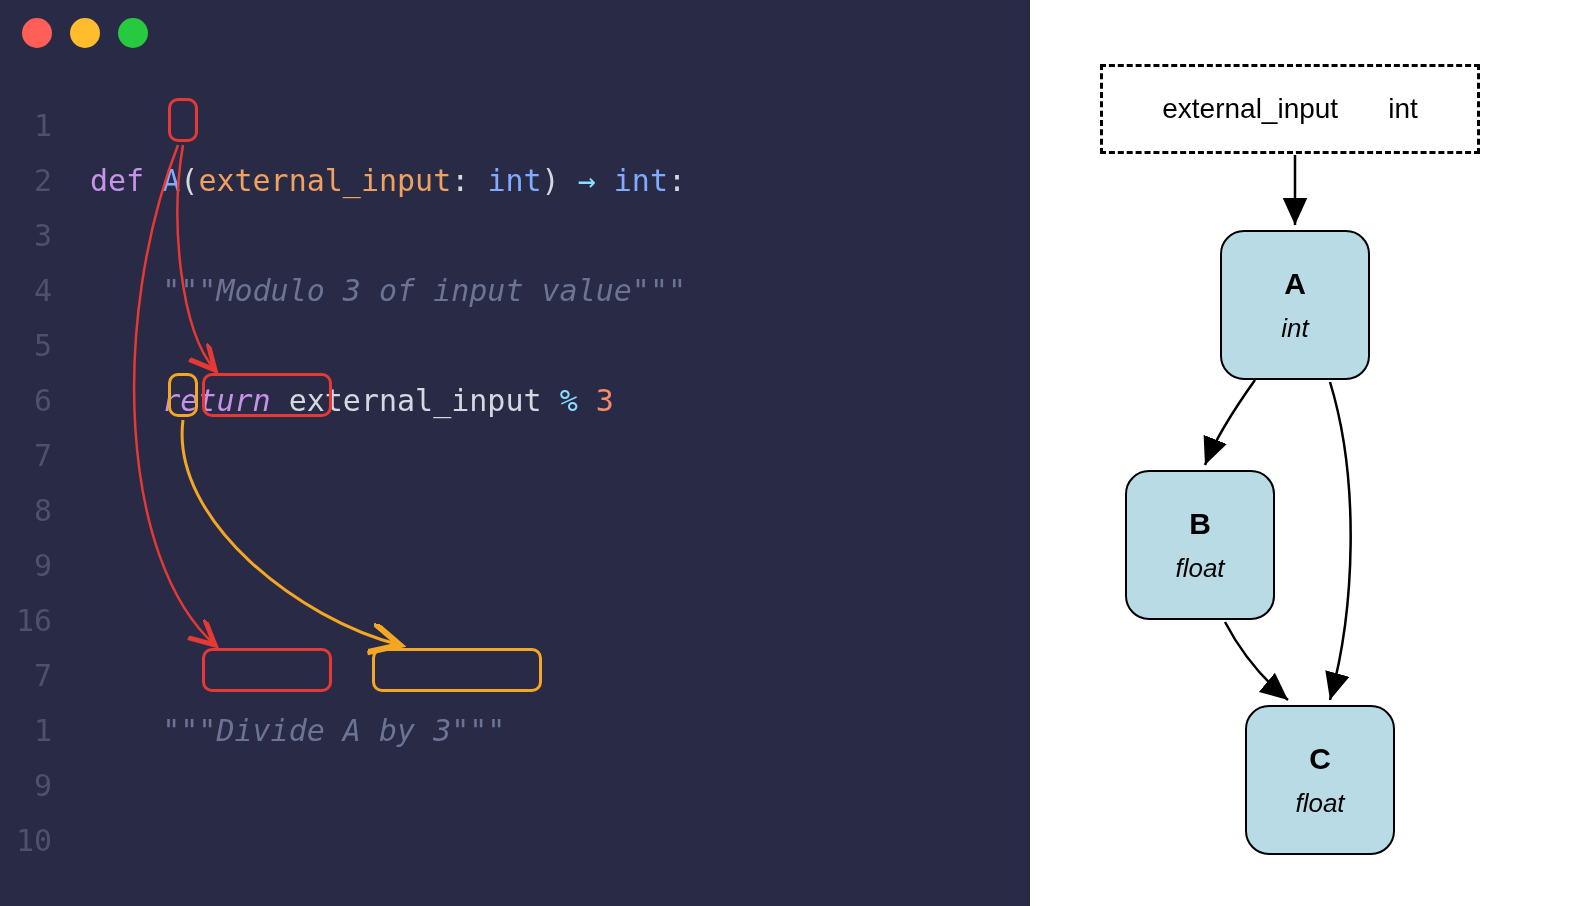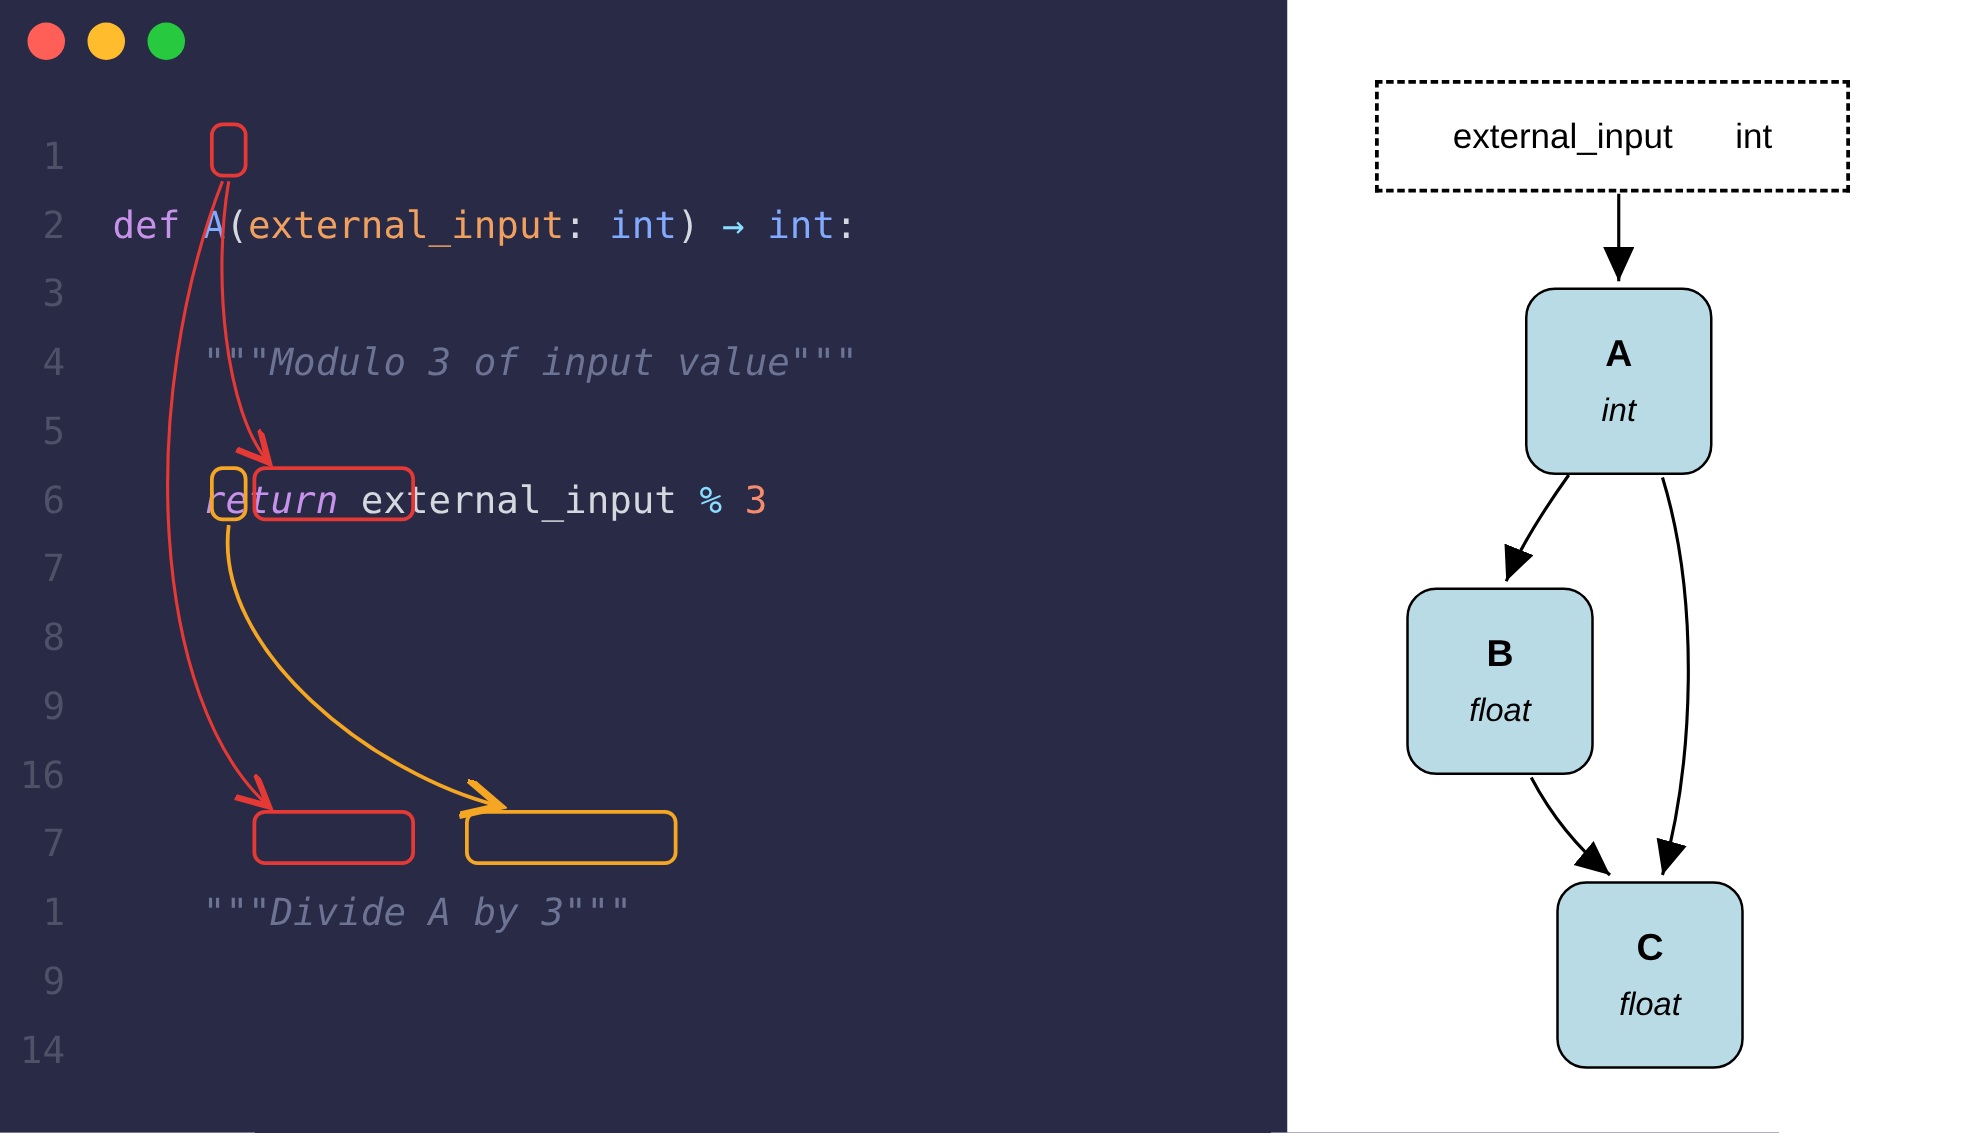--- a/index.html
+++ b/index.html
@@ -133,21 +133,21 @@
     <div>4</div>
     <div>5</div>
     <div>6</div>
     <div>7</div>
     <div>8</div>
     <div>9</div>
     <div>16</div>
     <div>7</div>
     <div>1</div>
     <div>9</div>
-    <div>14</div>
+    <div>10</div>
   </div>
 
   <div class="code">
 <div><span class="kw-def">def</span> <span class="fn-name">A</span>(<span class="param">external_input</span>: <span class="type">int</span>) <span class="arrow">→</span> <span class="type">int</span>:</div>
 <div>    <span class="docstr">"""Modulo 3 of input value"""</span></div>
 <div>    <span class="kw-ret">return</span> <span class="ident">external_input</span> <span class="op">%</span> <span class="num">3</span></div>
 <div> </div>
 <div> </div>
 <div>    <span class="docstr">"""Divide A by 3"""</span></div>
 

